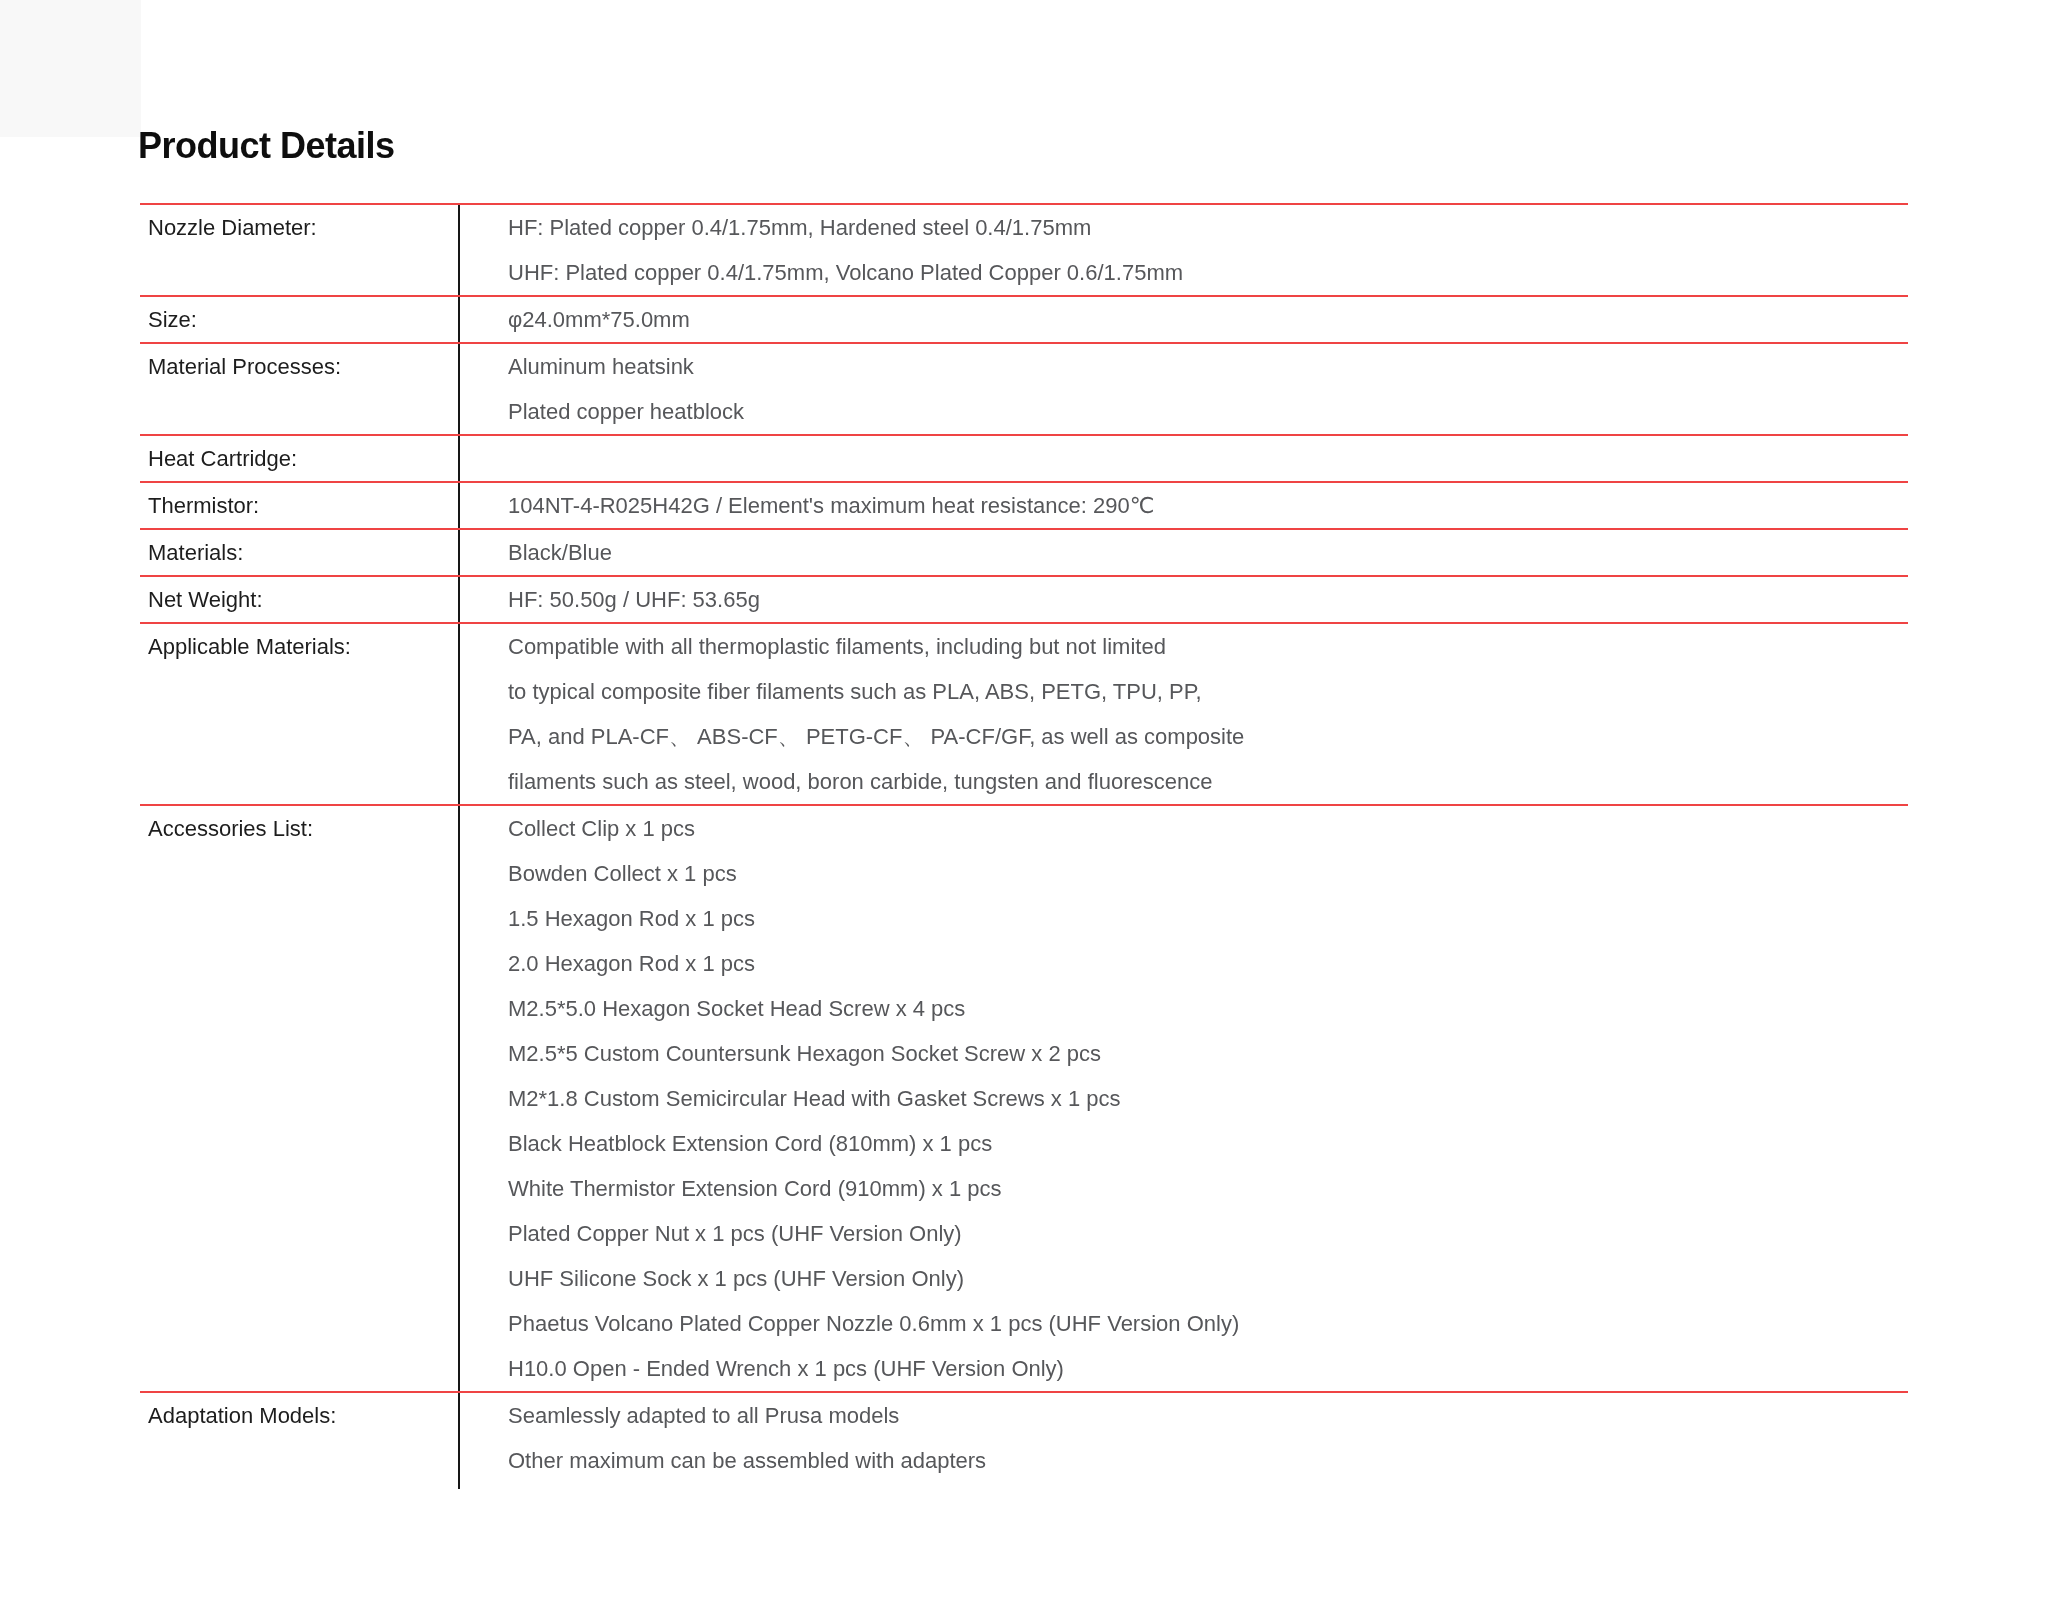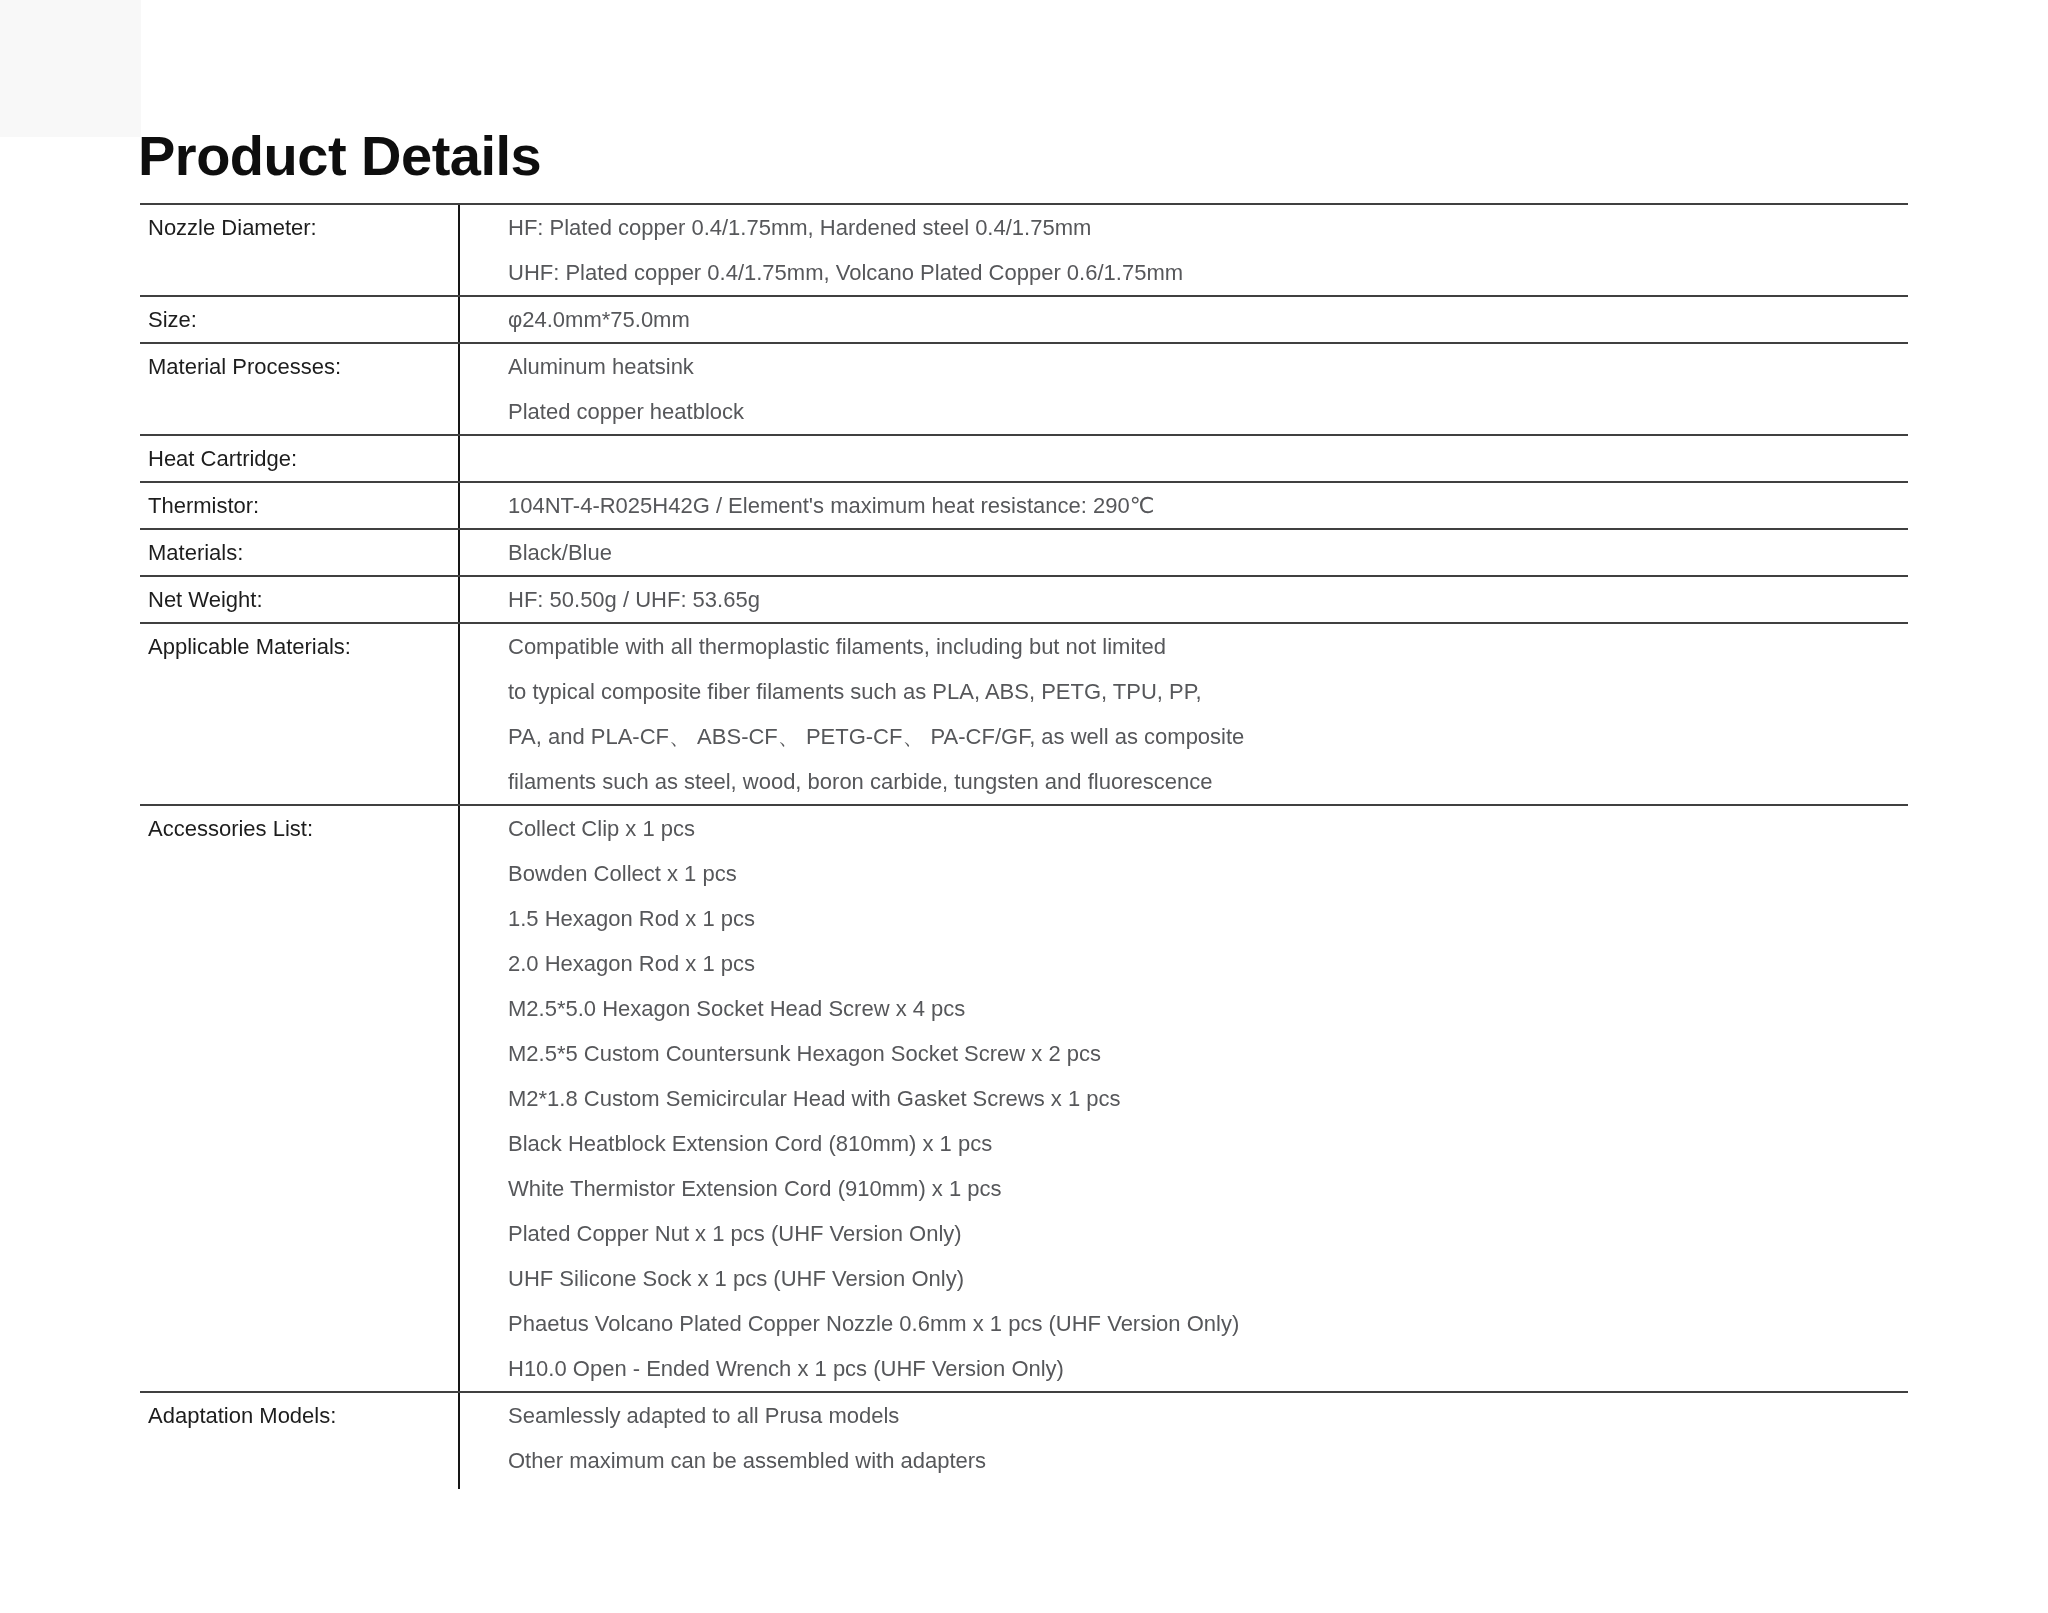--- a/index.html
+++ b/index.html
@@ -15,35 +15,35 @@
     position: absolute;
     left: 0; top: 0;
     width: 141px; height: 137px;
     background: #f8f8f8;
   }
   .title {
     position: absolute;
     left: 138px;
     top: 128px;
     margin: 0;
-    font-size: 56px;
+    font-size: 36px;
     font-weight: bold;
     letter-spacing: -0.5px;
     color: #0e0e0e;
     line-height: 1;
   }
   .spec-table {
     position: absolute;
     left: 140px;
     top: 203px;
     width: 1768px;
   }
   .row {
     display: flex;
-    border-top: 2px solid #404040;
+    border-top: 2px solid #ef4444;
     justify-content: space-between;
   }
   .cell {
     box-sizing: border-box;
     font-size: 22px;
   }
   .cell.label {
     width: 320px;
     flex: 0 0 320px;
     border-right: 2px solid #161616;

